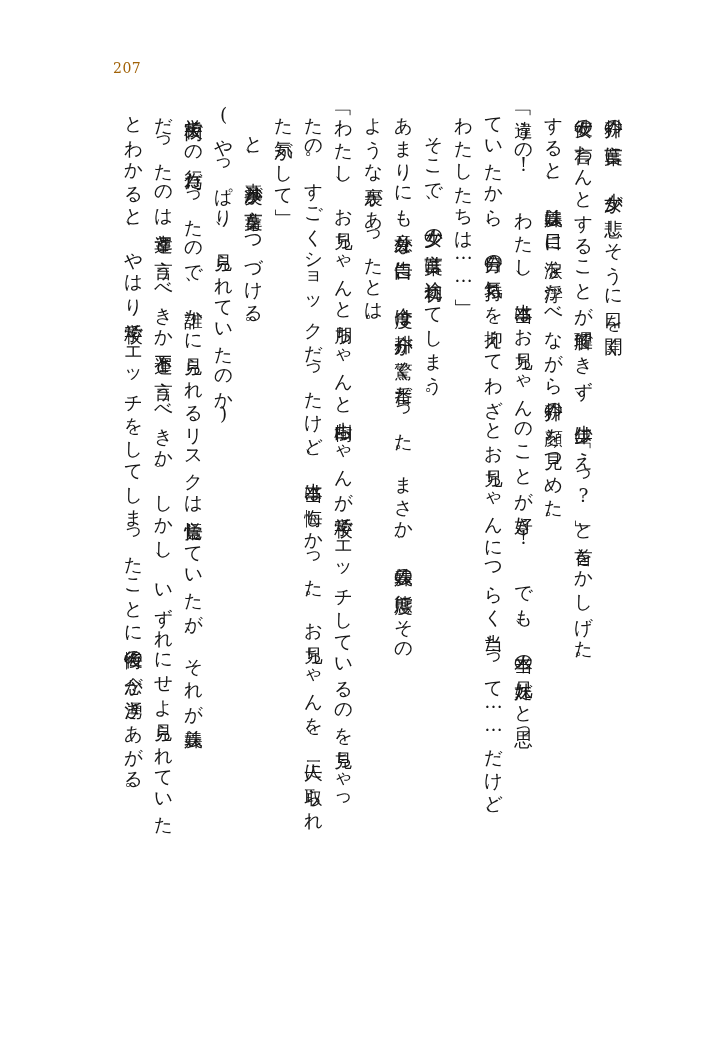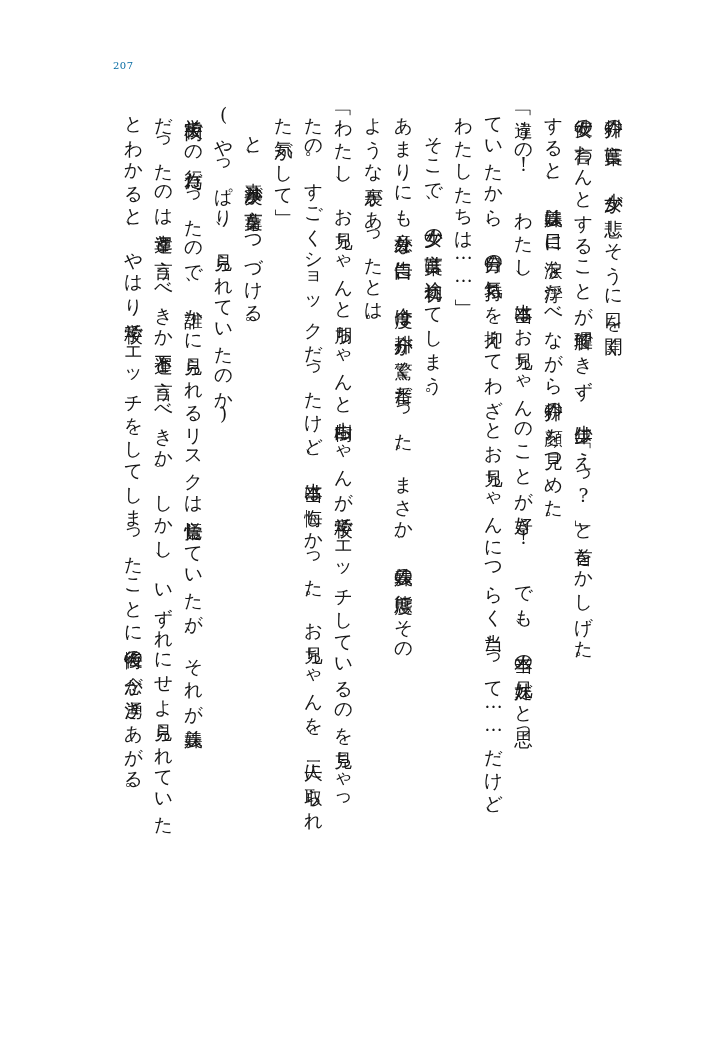--- a/index.html
+++ b/index.html
@@ -19,23 +19,23 @@
     position: absolute;
     left: 0; top: 0;
     width: 706px;
     height: 1050px;
     background: #ffffff;
   }
   #page-number {
     position: absolute;
     left: 113px;
     top: 60px;
-    font-size: 10px;
+    font-size: 14px;
     letter-spacing: 0.5px;
-    color: #0369a1;
+    color: #a16207;
     font-family: "DejaVu Serif", "Liberation Serif", serif;
   }
   #text-body {
     position: absolute;
     left: 82px;
     top: 104px;
     width: 540px;
     height: 810px;
     display: flex;
     flex-direction: row-reverse;

